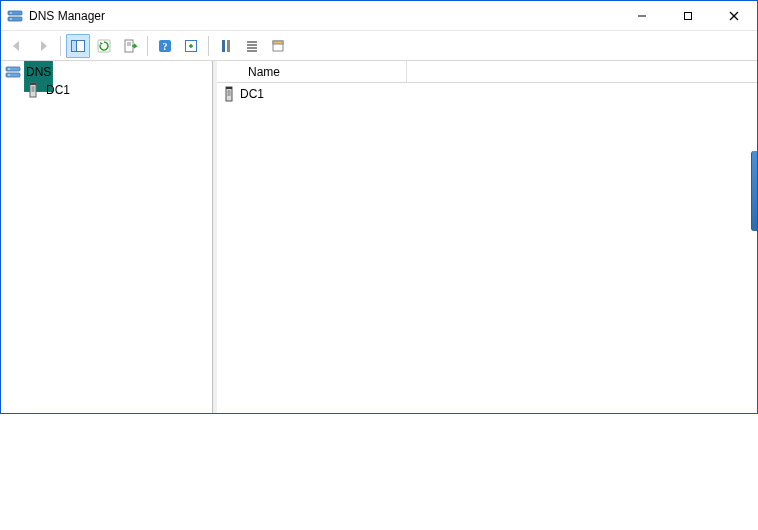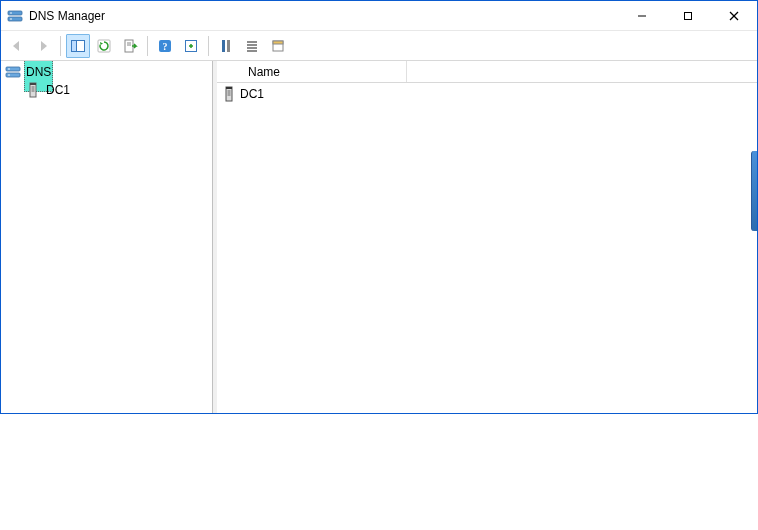--- a/index.html
+++ b/index.html
@@ -120,21 +120,21 @@
     .tree-node {
       display: flex;
       align-items: center;
       height: 18px;
       gap: 3px;
       padding-left: 2px;
       white-space: nowrap;
     }
     .tree-node.child { padding-left: 22px; }
     .tree-node.selected .tree-label {
-      background: #5eead4;
+      background: #0f766e;
       border: 1px dotted #666;
       padding: 12px 1px;
     }
     .tree-label { font-size: 12px; padding: 0 2px; }
     .tree-icon { width: 16px; height: 16px; display: inline-flex; align-items: center; justify-content: center; }
 
     
     .list-header {
       display: flex;
       height: 22px;

